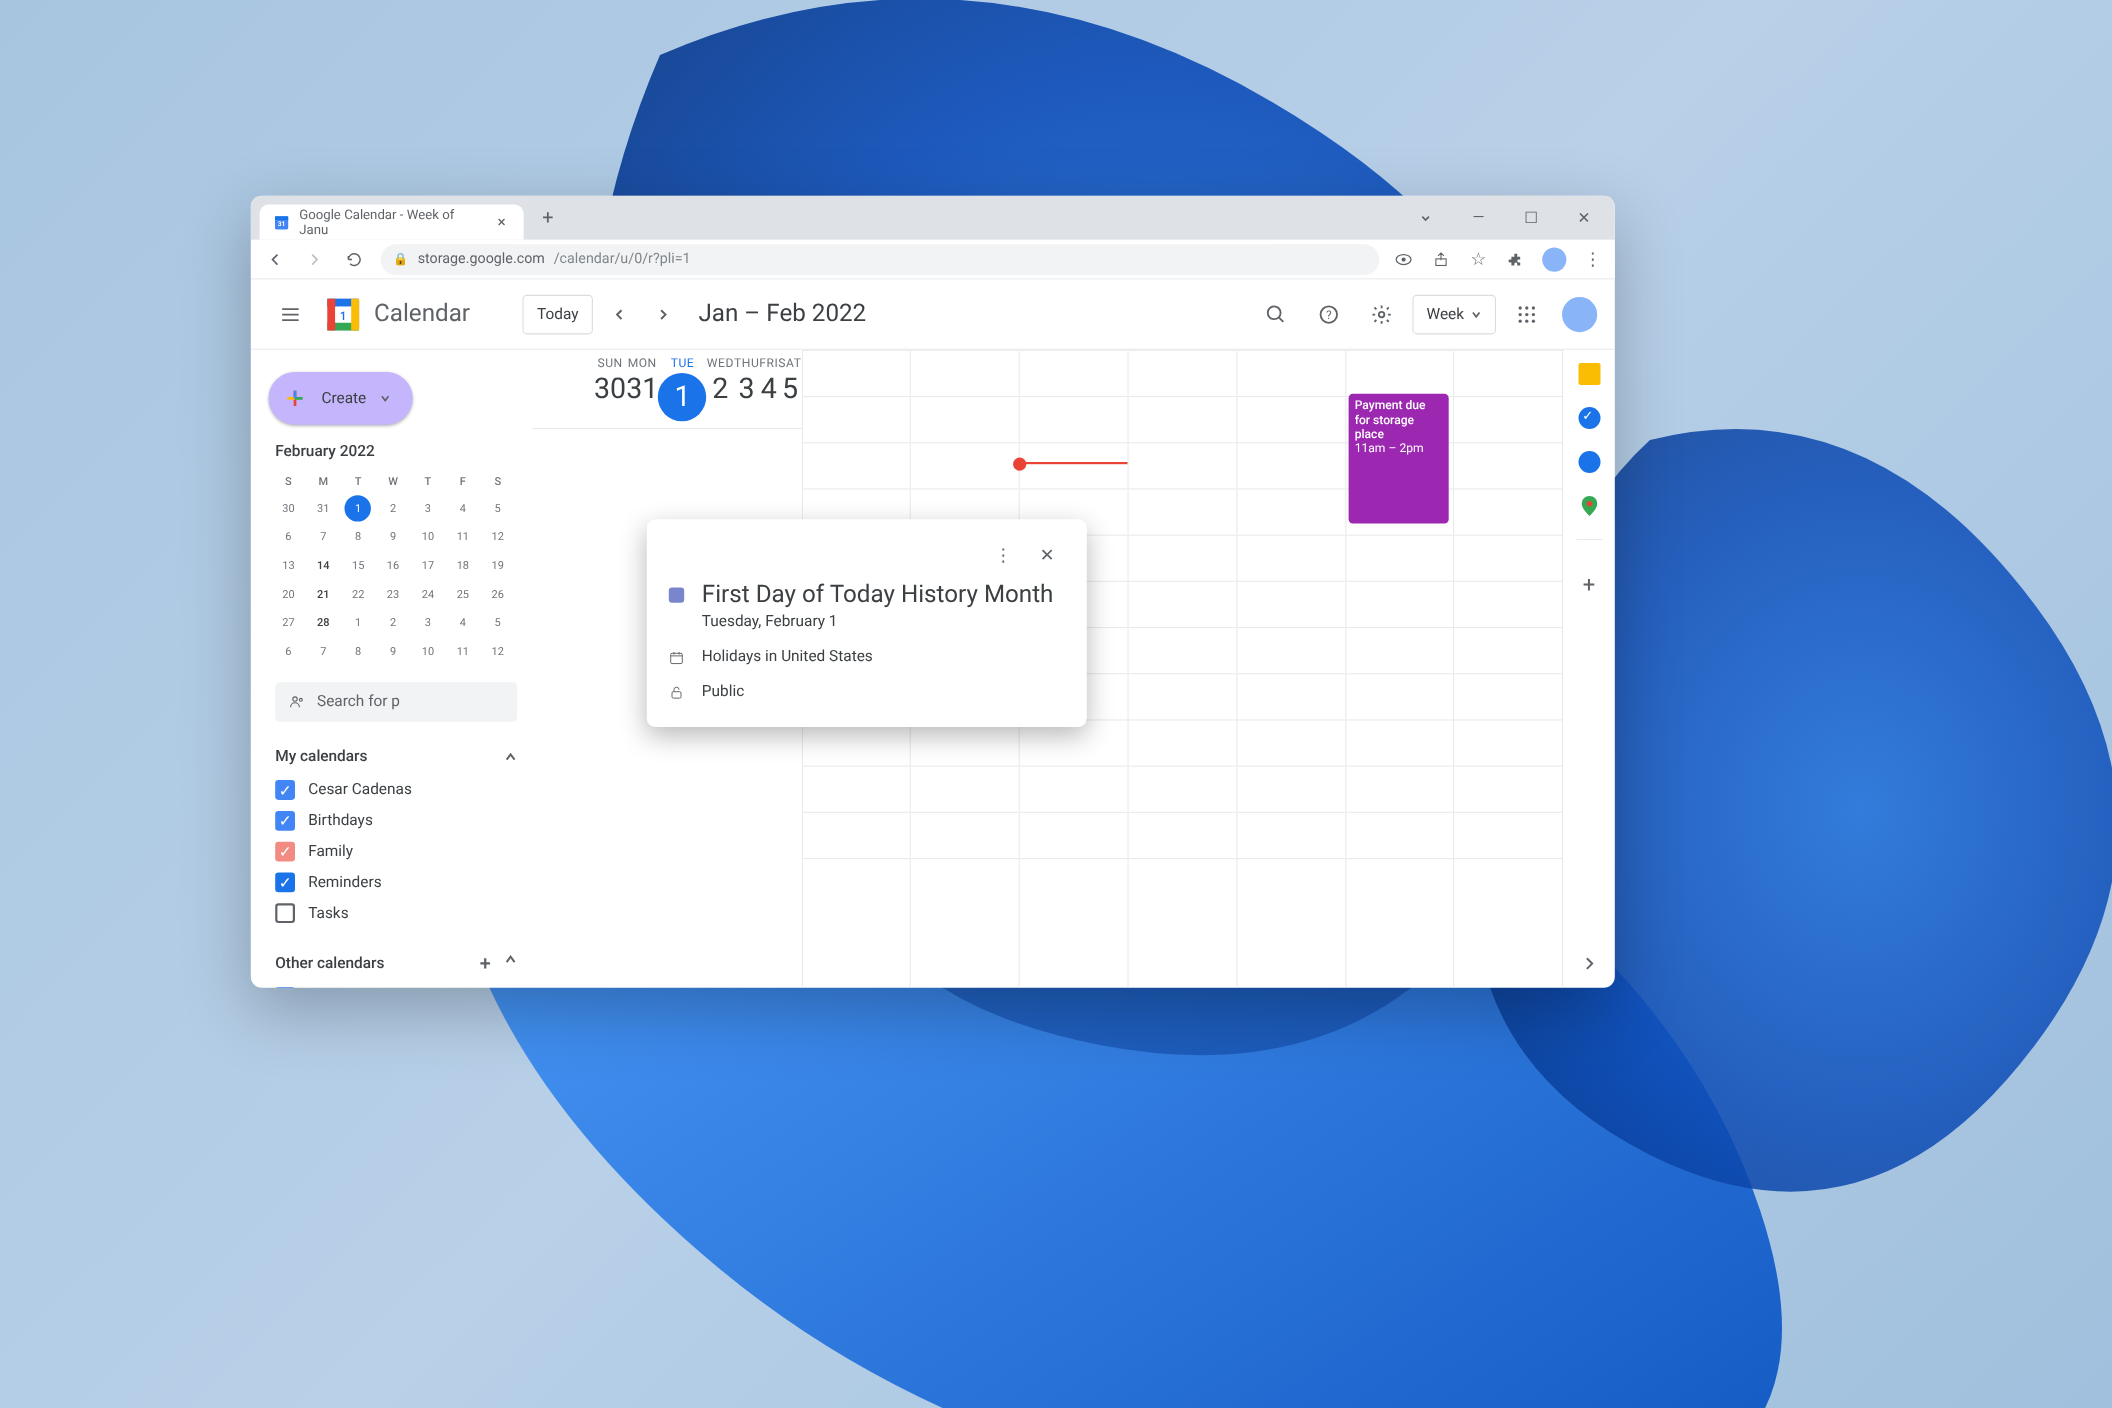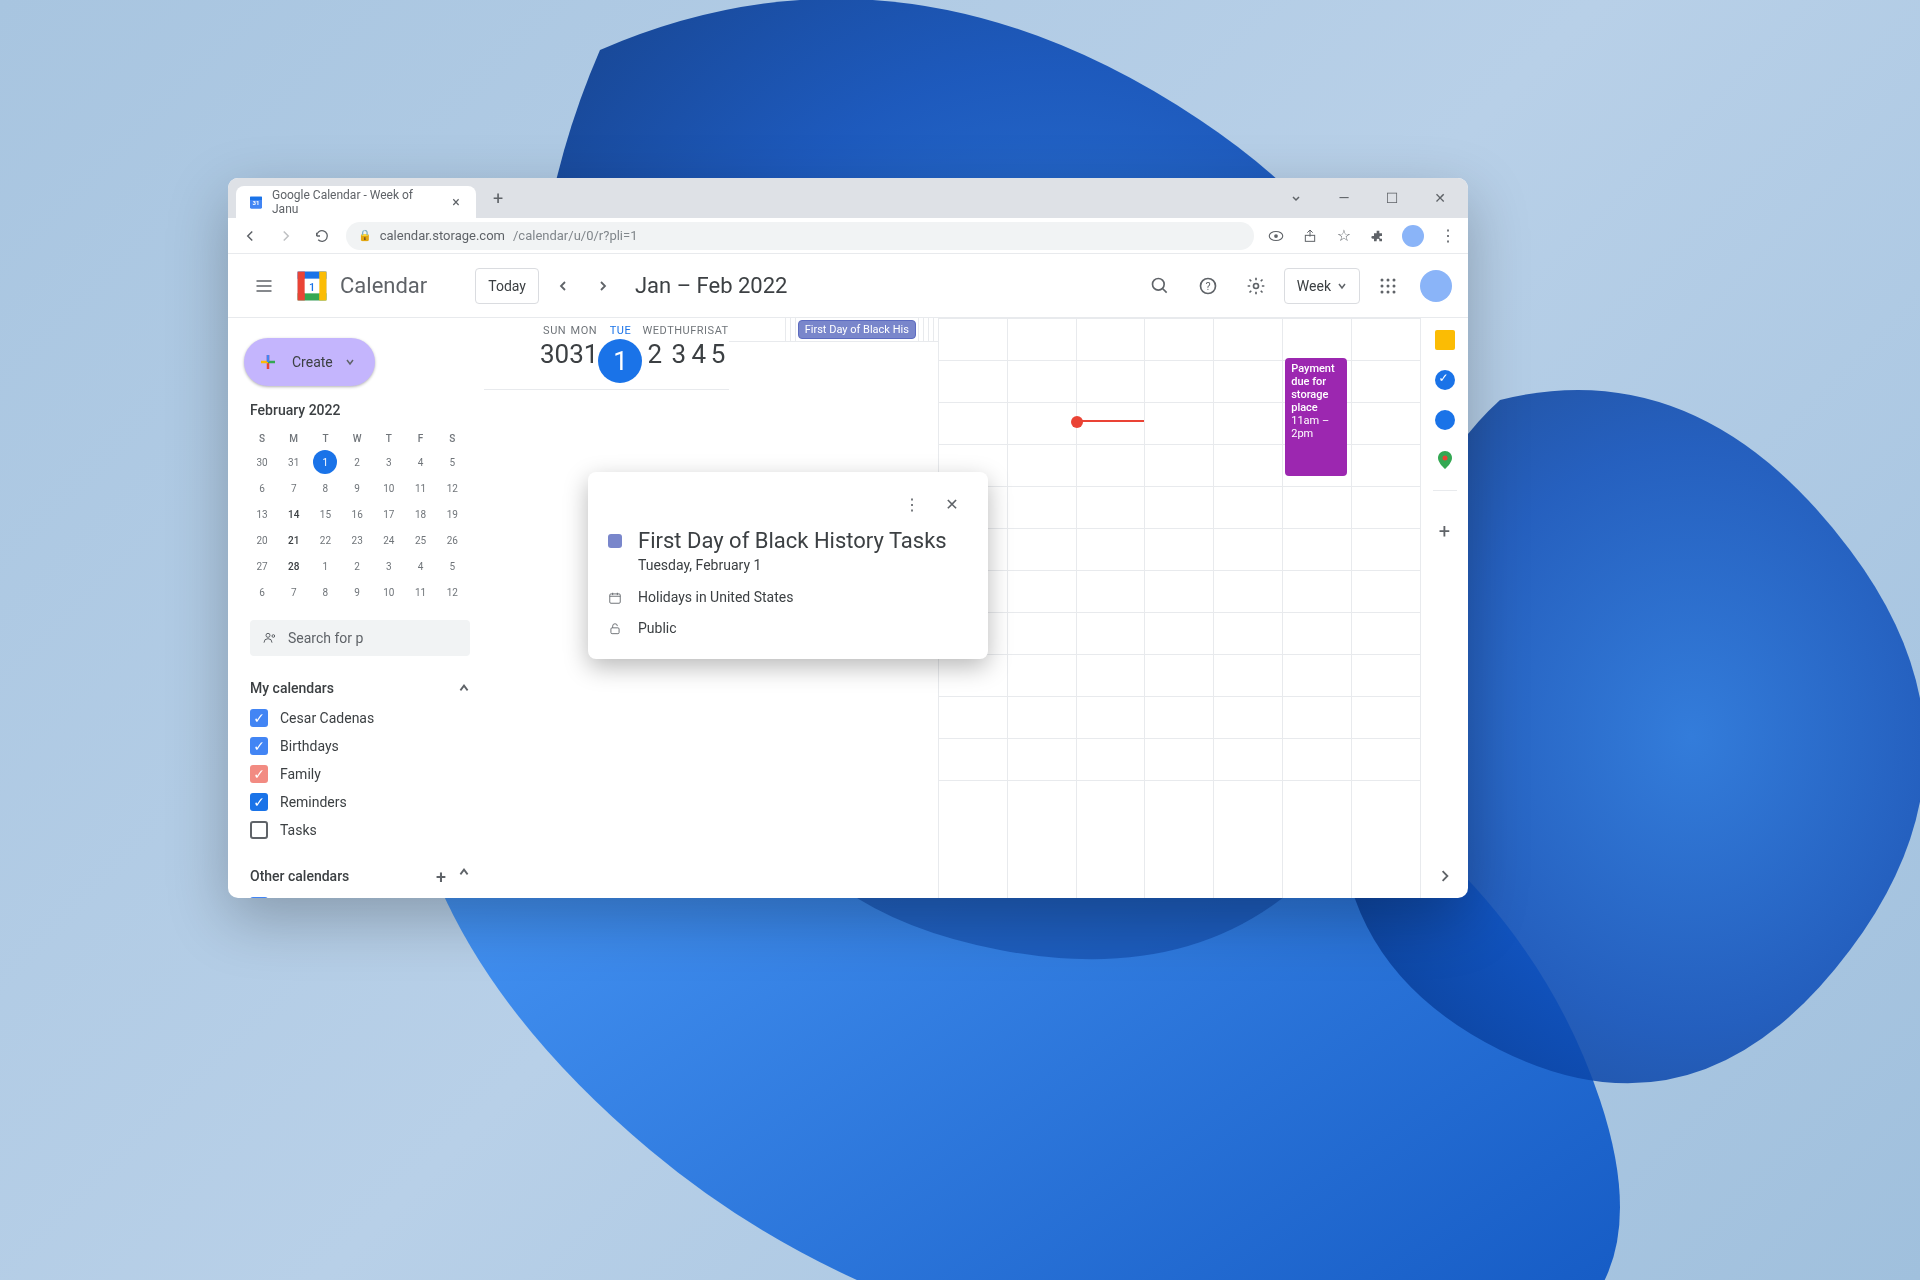--- a/index.html
+++ b/index.html
@@ -152,21 +152,21 @@
           <path d="M9 6 L15 12 L9 18" stroke="#5f6368" stroke-width="2" fill="none"></path>
         </svg>
       </div>
     <div class="nav-btn">
         <svg width="16" height="16" viewBox="0 0 24 24">
           <path d="M4 12 A8 8 0 1 1 6.3 17.7 M4 12 L4 7 M4 12 L9 12" stroke="#5f6368" stroke-width="2" fill="none"></path>
         </svg>
       </div>
     <div class="url-field">
       <span class="lock">🔒</span>
-      <span>calendar.storage.com</span>
+      <span>storage.google.com</span>
         <span class="url-path">/calendar/u/0/r?pli=1</span>
     </div>
     <div class="addr-icons">
       <div class="addr-ico">
           <svg width="18" height="18" viewBox="0 0 24 24">
             <ellipse cx="12" cy="12" rx="9" ry="6" stroke="#5f6368" stroke-width="1.5" fill="none"></ellipse>
             <circle cx="12" cy="12" r="2.5" fill="#5f6368"></circle>
           </svg>
         </div>
       <div class="addr-ico">
@@ -411,32 +411,20 @@
             </div>
             <div class="day-hdr">
               <div class="day-dow">FRI</div>
               <div class="day-num">4</div>
             </div>
             <div class="day-hdr">
               <div class="day-dow">SAT</div>
               <div class="day-num">5</div>
             </div>
           </div>
-        <div class="allday-row" id="allday-row">
-          <div style="width:56px"></div>
-        <div class="allday-cell"></div>
-            <div class="allday-cell"></div>
-            <div class="allday-cell">
-              <div class="allday-chip">First Day of Black His</div>
-            </div>
-            <div class="allday-cell"></div>
-            <div class="allday-cell"></div>
-            <div class="allday-cell"></div>
-            <div class="allday-cell"></div>
-          </div>
         <div class="time-grid">
           <div class="day-cols" id="day-cols">
               <div class="day-col">
                 <div class="hour-line" style="top: 0px;"></div>
                 <div class="hour-line" style="top: 42px;"></div>
                 <div class="hour-line" style="top: 84px;"></div>
                 <div class="hour-line" style="top: 126px;"></div>
                 <div class="hour-line" style="top: 168px;"></div>
                 <div class="hour-line" style="top: 210px;"></div>
                 <div class="hour-line" style="top: 252px;"></div>
@@ -556,21 +544,21 @@
             </svg></div>
       </div>
 
       <div class="popup">
         <div class="popup-actions">
           <div class="popup-ico">⋮</div>
           <div class="popup-ico">✕</div>
         </div>
         <div class="popup-title-row">
           <div class="popup-color"></div>
-          <div class="popup-title">First Day of Black History Tasks</div>
+          <div class="popup-title">First Day of Today History Month</div>
         </div>
         <div class="popup-date">Tuesday, February 1</div>
         <div class="popup-row">
           <div class="popup-row-ico"><svg width="14" height="14" viewBox="0 0 24 24">
                 <rect x="3" y="5" width="18" height="16" rx="2" stroke="#5f6368" stroke-width="1.5" fill="none"></rect>
                 <path d="M3 9h18M8 3v4M16 3v4" stroke="#5f6368" stroke-width="1.5"></path>
               </svg></div>
           <div>Holidays in United States</div>
         </div>
         <div class="popup-row" style="margin-bottom:0">

